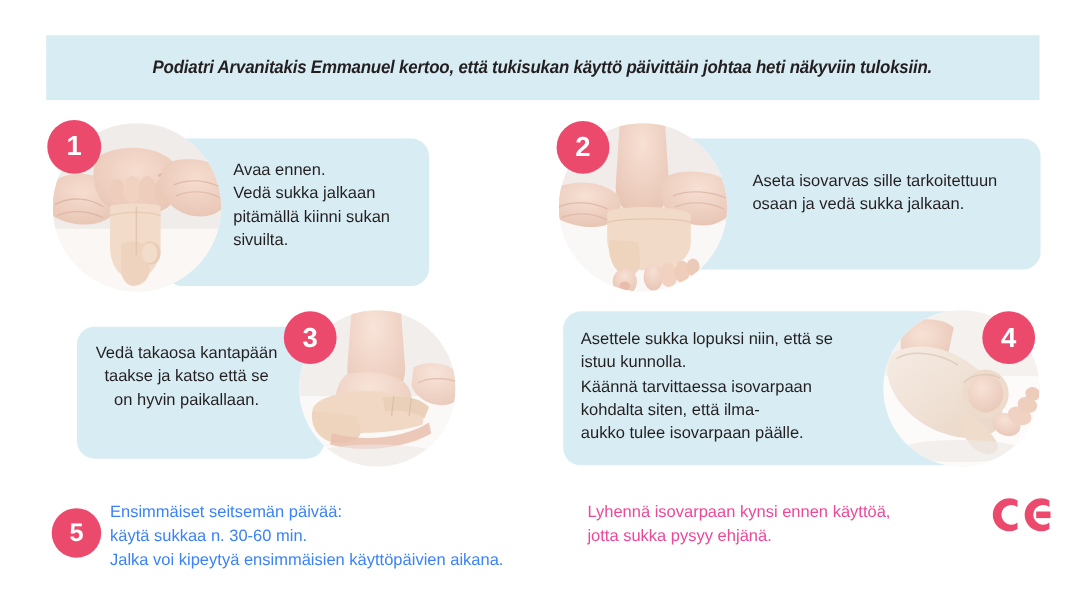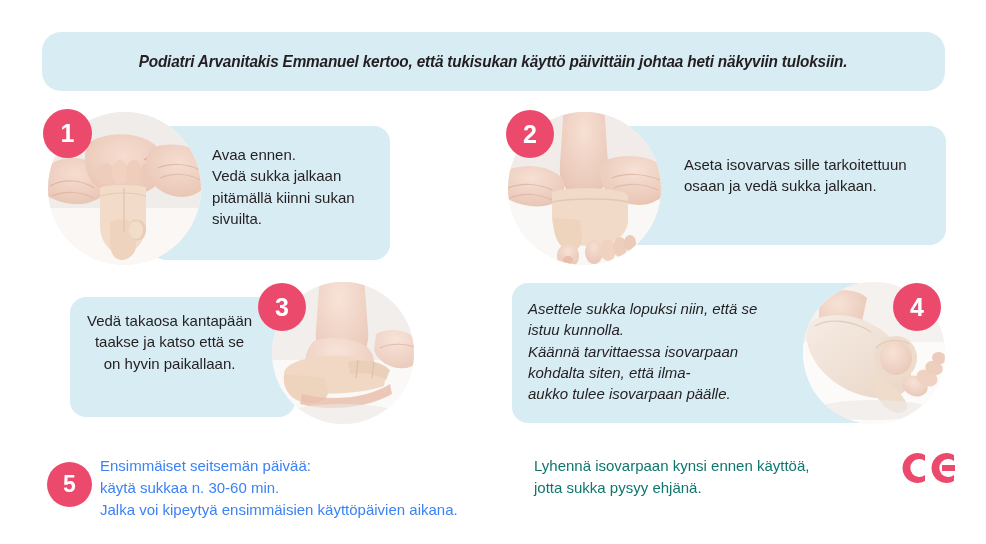--- a/index.html
+++ b/index.html
@@ -28,21 +28,20 @@
   .header-banner {
     position: absolute;
     left: 42px;
     top: 32px;
     width: 903px;
     height: 59px;
     background: #d8ecf4;
     display: flex;
     align-items: center;
     justify-content: center;
-    border-radius: 19px;
   }
   .header-text {
     font-style: italic;
     font-weight: bold;
     font-size: 16.5px;
     letter-spacing: -0.2px;
     color: #231f20;
     white-space: nowrap;
     transform: scaleX(0.93);
   }
@@ -100,21 +99,20 @@
     top: 13px;
     text-align: center;
   }
 
   
   .bubble-4 {
     left: 512px;
     top: 283px;
     width: 363px;
     height: 140px;
-    font-style: italic;
   }
   .bubble-4 .bubble-text {
     position: absolute;
     left: 16px;
     top: 15px;
   }
 
   
   .photo {
     position: absolute;
@@ -157,21 +155,21 @@
     line-height: 1.45;
     color: #3b82f6;
     white-space: pre-line;
   }
   .footer-right-text {
     position: absolute;
     left: 534px;
     top: 455px;
     font-size: 15px;
     line-height: 1.45;
-    color: #0f766e;
+    color: #ec4899;
     white-space: pre-line;
   }
 
   
   .ce-mark {
     position: absolute;
     left: 902px;
     top: 450px;
     width: 58px;
     height: 36px;

